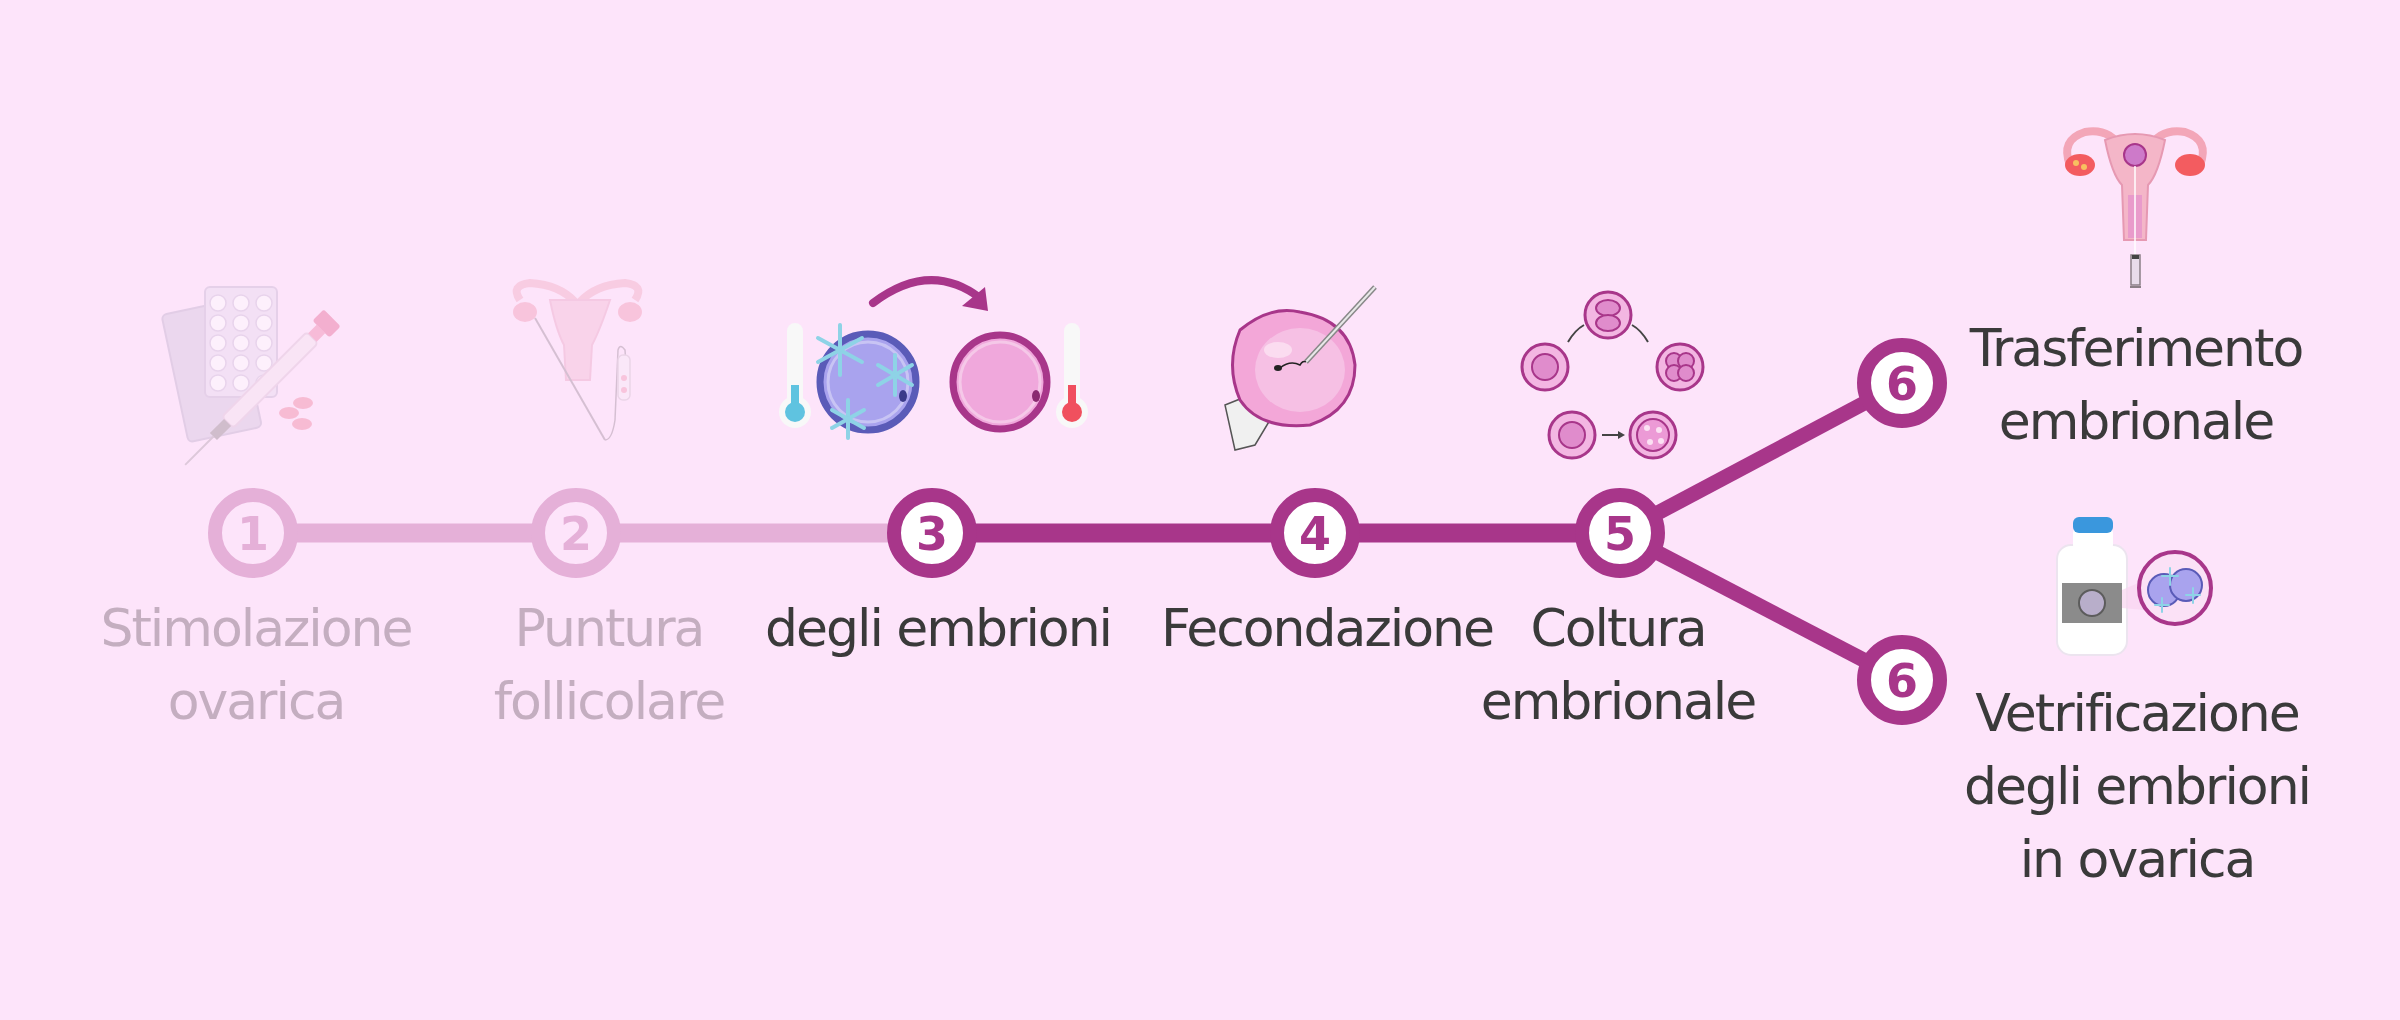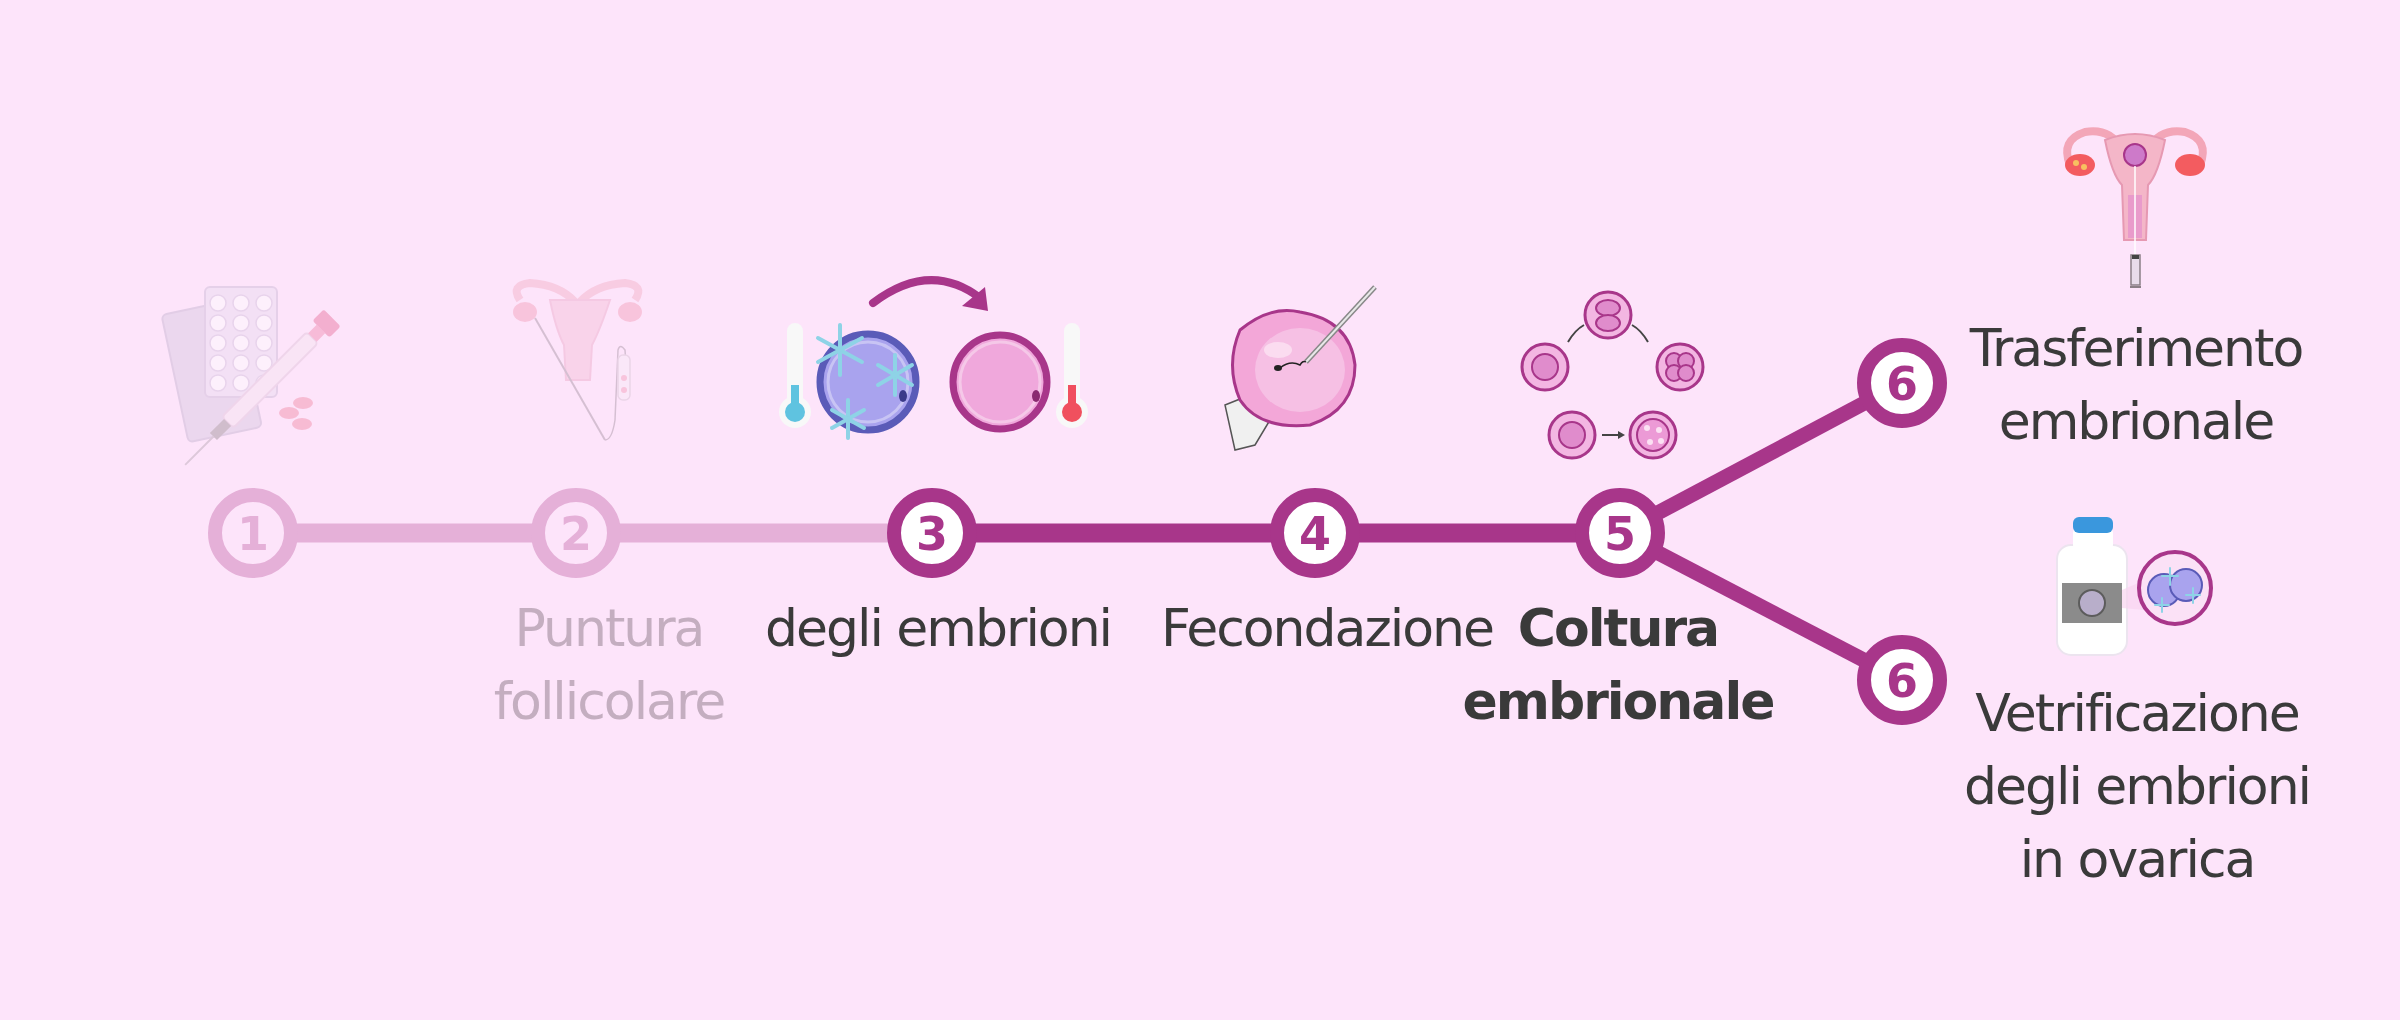--- a/index.html
+++ b/index.html
@@ -240,31 +240,35 @@
         <line x1="2170" y1="568" x2="2170" y2="585"></line>
           <line x1="2162" y1="576" x2="2178" y2="576"></line>
         <line x1="2193" y1="588" x2="2193" y2="603"></line>
           <line x1="2186" y1="595" x2="2200" y2="595"></line>
         <line x1="2162" y1="598" x2="2162" y2="612"></line>
           <line x1="2155" y1="605" x2="2169" y2="605"></line>
       </g>
     </g>
   </svg>
 
+  <div class="label faded" style="left:256px; top:592px;">
+    <span>Stimolazione</span>
+    <span>ovarica</span>
+  </div>
   <div class="label faded" style="left:609px; top:592px;">
     <span>Puntura</span>
     <span>follicolare</span>
   </div>
   <div class="label" style="left:938px; top:592px;">
     <span>degli embrioni</span>
   </div>
   <div class="label" style="left:1327px; top:592px;">
     <span>Fecondazione</span>
   </div>
-  <div class="label" style="left:1618px; top:592px;font-weight:bold;">
+  <div class="label" style="left:1618px; top:592px;">
     <span>Coltura</span>
     <span>embrionale</span>
   </div>
   <div class="label" style="left:2136px; top:312px;">
     <span>Trasferimento</span>
     <span>embrionale</span>
   </div>
   <div class="label" style="left:2137px; top:677px;">
     <span>Vetrificazione</span>
     <span>degli embrioni</span>

